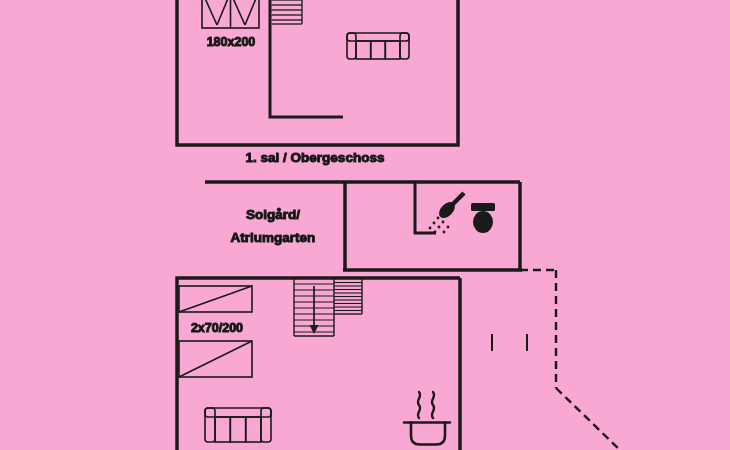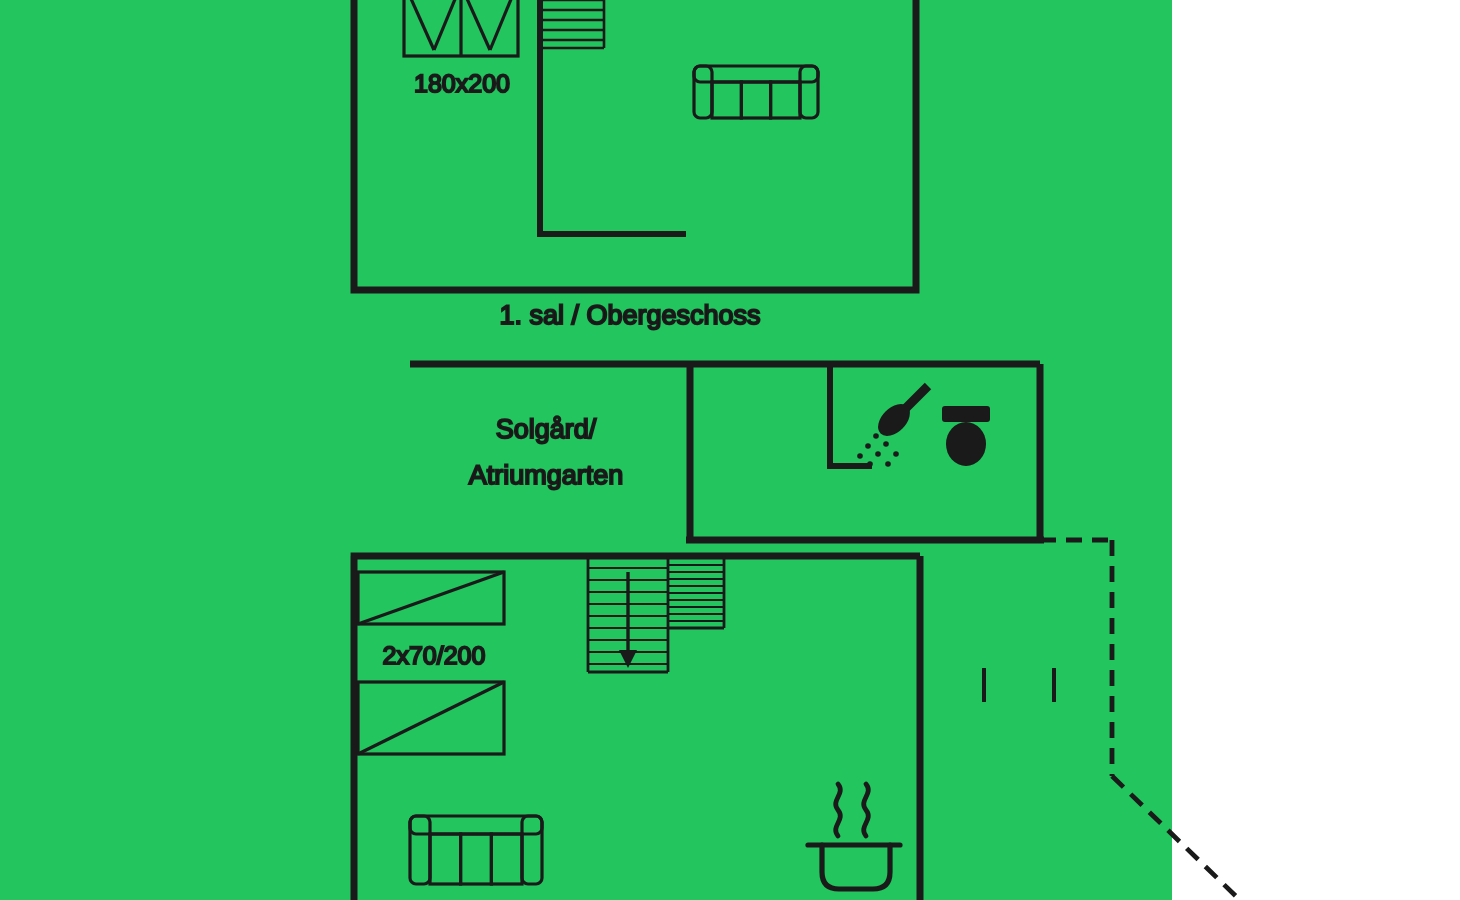--- a/index.html
+++ b/index.html
@@ -6,23 +6,24 @@
     margin: 0;
     padding: 0;
     background: #ffffff;
     width: 730px;
     height: 450px;
     overflow: hidden;
     font-family: "Liberation Sans", sans-serif;
   }
   .canvas {
     position: relative;
-    width: 586px;
+    width: 730px;
     height: 450px;
-    background: #22c55e;
+    background: #f9a8d4;
+    font-weight: bold;
   }
   svg { display: block; }
   svg text {
     font-family: "Liberation Sans", sans-serif;
     fill: #111111;
   }
   .caption { font-size: 13.5px; }
   .dim-label { font-size: 12.5px; }
 </style>
 </head>

